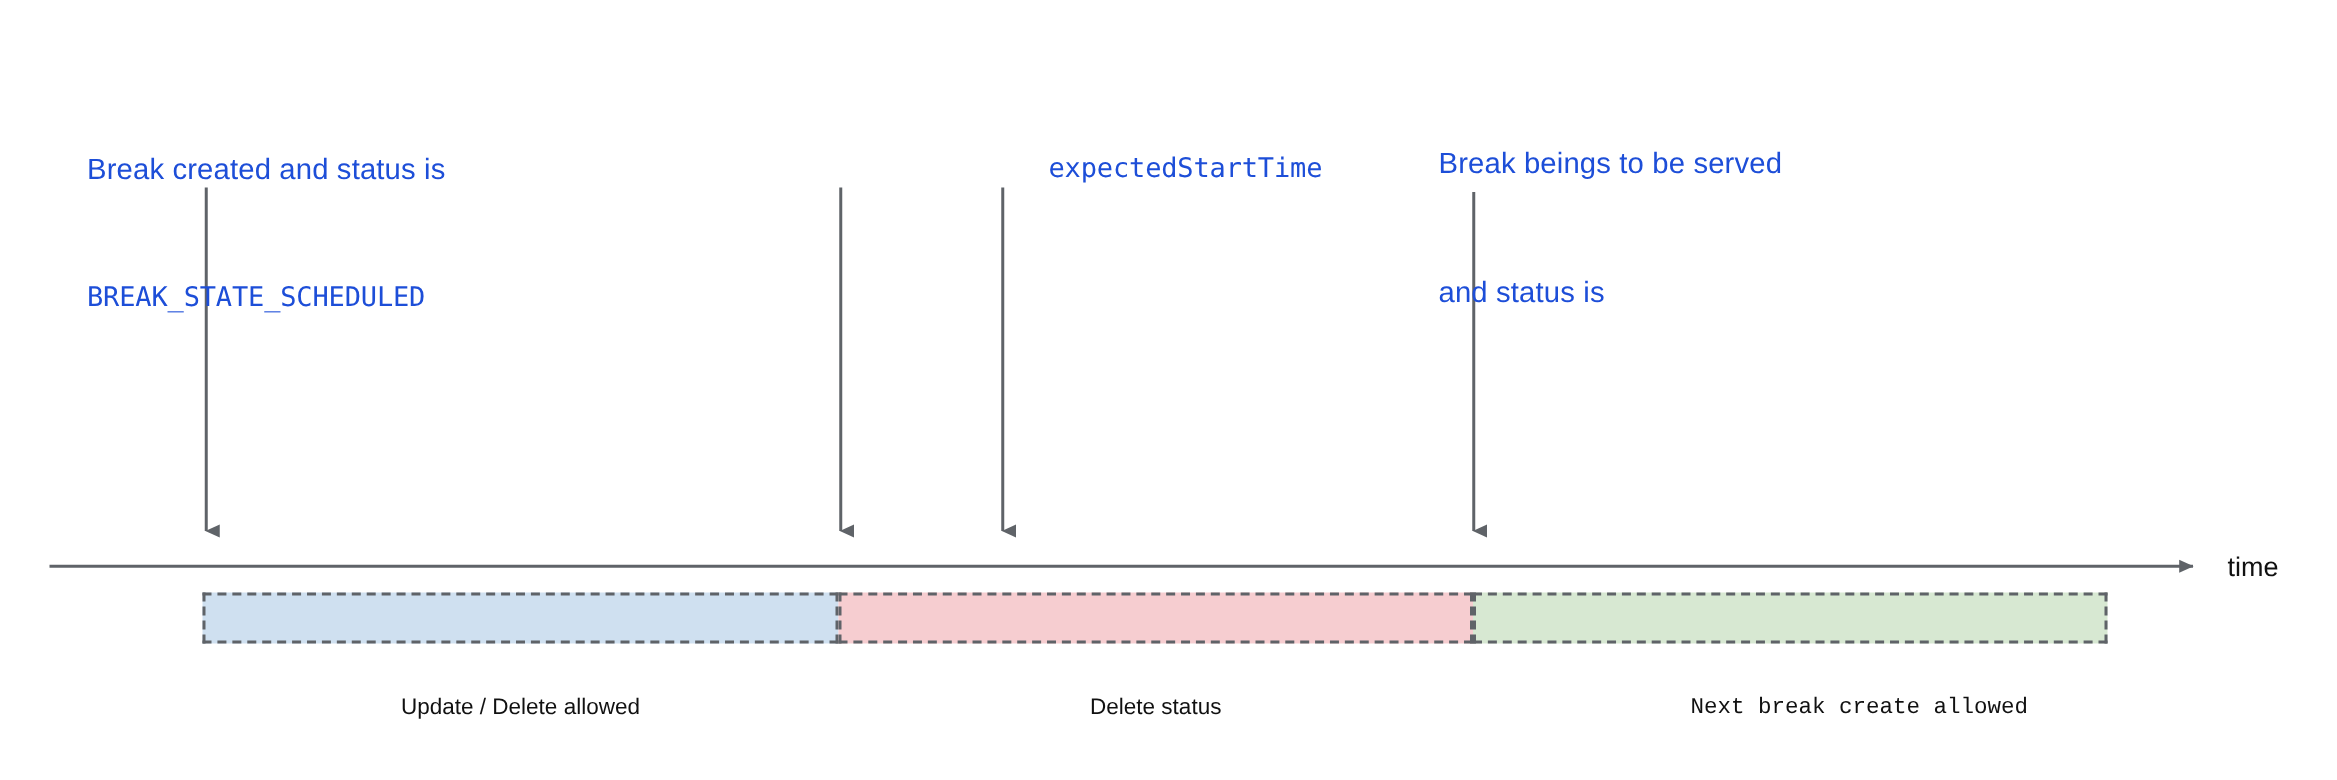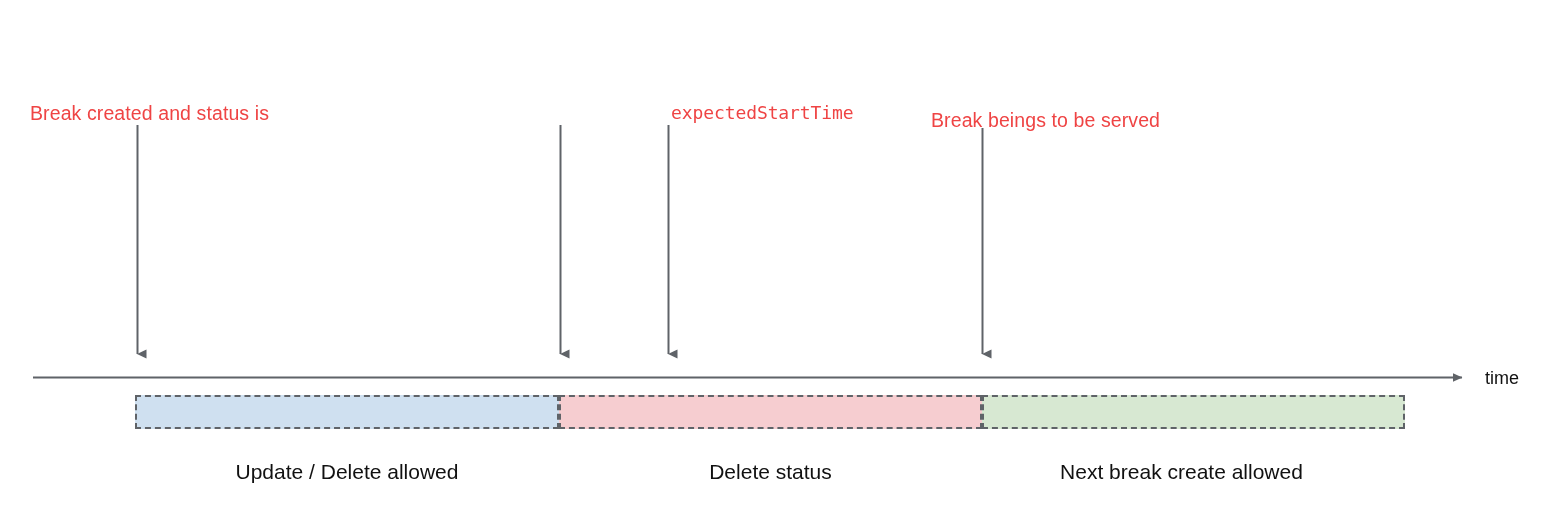--- a/index.html
+++ b/index.html
@@ -22,38 +22,39 @@
     top: 0;
     width: 1558px;
     height: 520px;
   }
 
   
   .annotation {
     position: absolute;
     font-size: 19.5px;
     line-height: 28.5px;
-    color: #ef4444;
+    color: #1d4ed8;
     white-space: pre;
     letter-spacing: 0.1px;
+    margin-left: 28px;
   }
   .annotation .mono {
     font-family: "DejaVu Sans Mono", "Liberation Mono", monospace;
     font-size: 18px;
     letter-spacing: -0.1px;
   }
   .annotation .plain {
     font-family: "Liberation Sans", sans-serif;
   }
   .line { display: block; }
 
   #ann-0 { left: 30px;  top: 42px;  }
   #ann-1 { left: 354px; top: 42px;  }
   #ann-2 { left: 671px; top: 42px;  }
-  #ann-3 { left: 931px; top: 49px;  }
+  #ann-3 { left: 931px; top: 38px;  }
 
   
   .bar {
     position: absolute;
     top: 395px;
     height: 34px;
     box-sizing: border-box;
     border: 2px dashed #5f6368;
   }
   #bar-scheduled {
@@ -69,29 +70,29 @@
   #bar-completed {
     left: 982px;
     width: 423px;
     background: #d7e8d2;
   }
 
   
   .phase-caption {
     position: absolute;
     top: 459px;
-    font-size: 21px;
+    font-size: 15px;
     line-height: 26px;
     color: #111111;
     text-align: center;
     white-space: nowrap;
   }
   #caption-0 { left: 135px; width: 424px; }
   #caption-1 { left: 559px; width: 423px; }
-  #caption-2 { left: 970px; width: 423px; }
+  #caption-2 { left: 1028px; width: 423px; font-family: Liberation Mono, monospace; }
 
   
   #time-label {
     position: absolute;
     left: 1485px;
     top: 365px;
     font-size: 18px;
     line-height: 26px;
     color: #111111;
     white-space: nowrap;
@@ -114,31 +115,33 @@
   <line x1="33" y1="377.5" x2="1462" y2="377.5" stroke="#5f6368" stroke-width="2" marker-end="url(#arrow-right)"></line>
 
   <line x1="137.5" y1="125" x2="137.5" y2="354" stroke="#5f6368" stroke-width="2" marker-end="url(#arrow-down)"></line>
   <line x1="560.5" y1="125" x2="560.5" y2="354" stroke="#5f6368" stroke-width="2" marker-end="url(#arrow-down)"></line>
   <line x1="668.5" y1="125" x2="668.5" y2="354" stroke="#5f6368" stroke-width="2" marker-end="url(#arrow-down)"></line>
   <line x1="982.5" y1="128" x2="982.5" y2="354" stroke="#5f6368" stroke-width="2" marker-end="url(#arrow-down)"></line>
 </svg>
 
 <div class="annotation" id="ann-0">
   <span class="line plain">Break created and status is</span>
+  <span class="line mono">BREAK_STATE_SCHEDULED</span>
 </div>
 
 <div class="annotation" id="ann-1">
 </div>
 
 <div class="annotation" id="ann-2">
   <span class="line mono">expectedStartTime</span>
 </div>
 
 <div class="annotation" id="ann-3">
   <span class="line plain">Break beings to be served</span>
+  <span class="line plain">and status is</span>
 </div>
 
 <div class="bar" id="bar-scheduled"></div>
 <div class="bar" id="bar-decisioned"></div>
 <div class="bar" id="bar-completed"></div>
 
 <div class="phase-caption" id="caption-0">Update / Delete allowed</div>
 <div class="phase-caption" id="caption-1">Delete status</div>
 <div class="phase-caption" id="caption-2">Next break create allowed</div>
 

